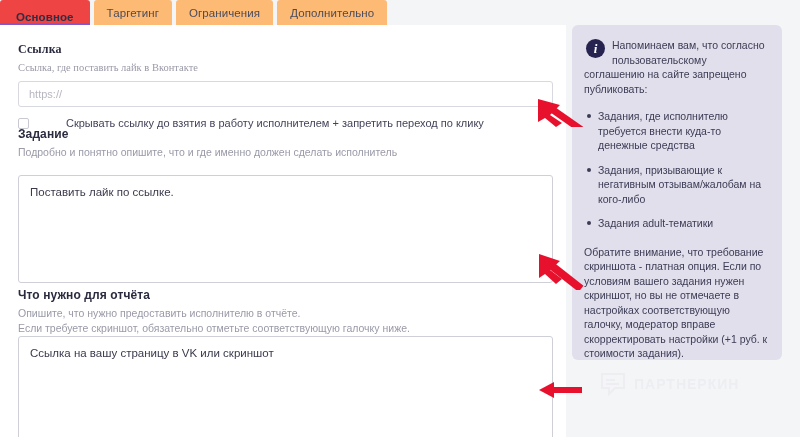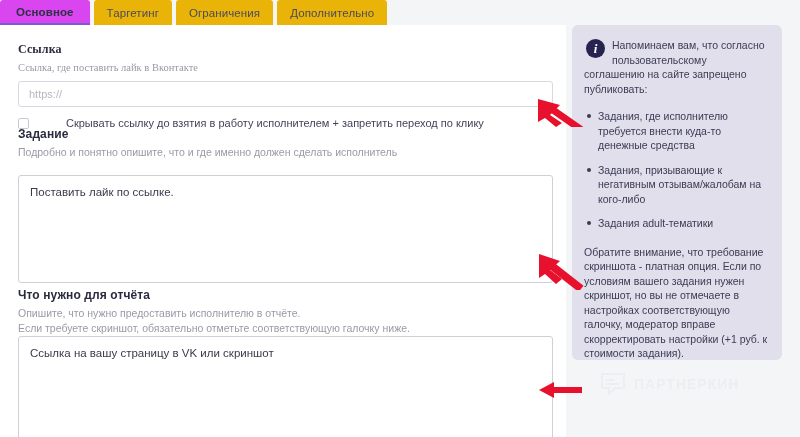--- a/index.html
+++ b/index.html
@@ -27,34 +27,35 @@
     display: flex;
     align-items: stretch;
     background: #f4f5f7;
   }
   .tab {
     display: flex;
     align-items: center;
     justify-content: center;
     font-size: 11.5px;
     color: #4b4b5c;
-    background: #eab308;
+    background: #fdba74;
     margin-right: 4px;
     padding: 1px 13px;
     border-radius: 3px 3px 0 0;
     cursor: pointer;
     white-space: nowrap;
     letter-spacing: .1px;
   }
   .tab.active {
-    background: #d946ef;
+    background: #ef4444;
     color: #2e2e44;
     font-weight: 600;
     border-bottom: 2px solid #7a5bd6;
     padding: 0 16px;
+    align-items: flex-end;
   }
 
   
   .form-card {
     position: absolute;
     left: 0;
     top: 25px;
     width: 566px;
     height: 412px;
     background: #ffffff;

